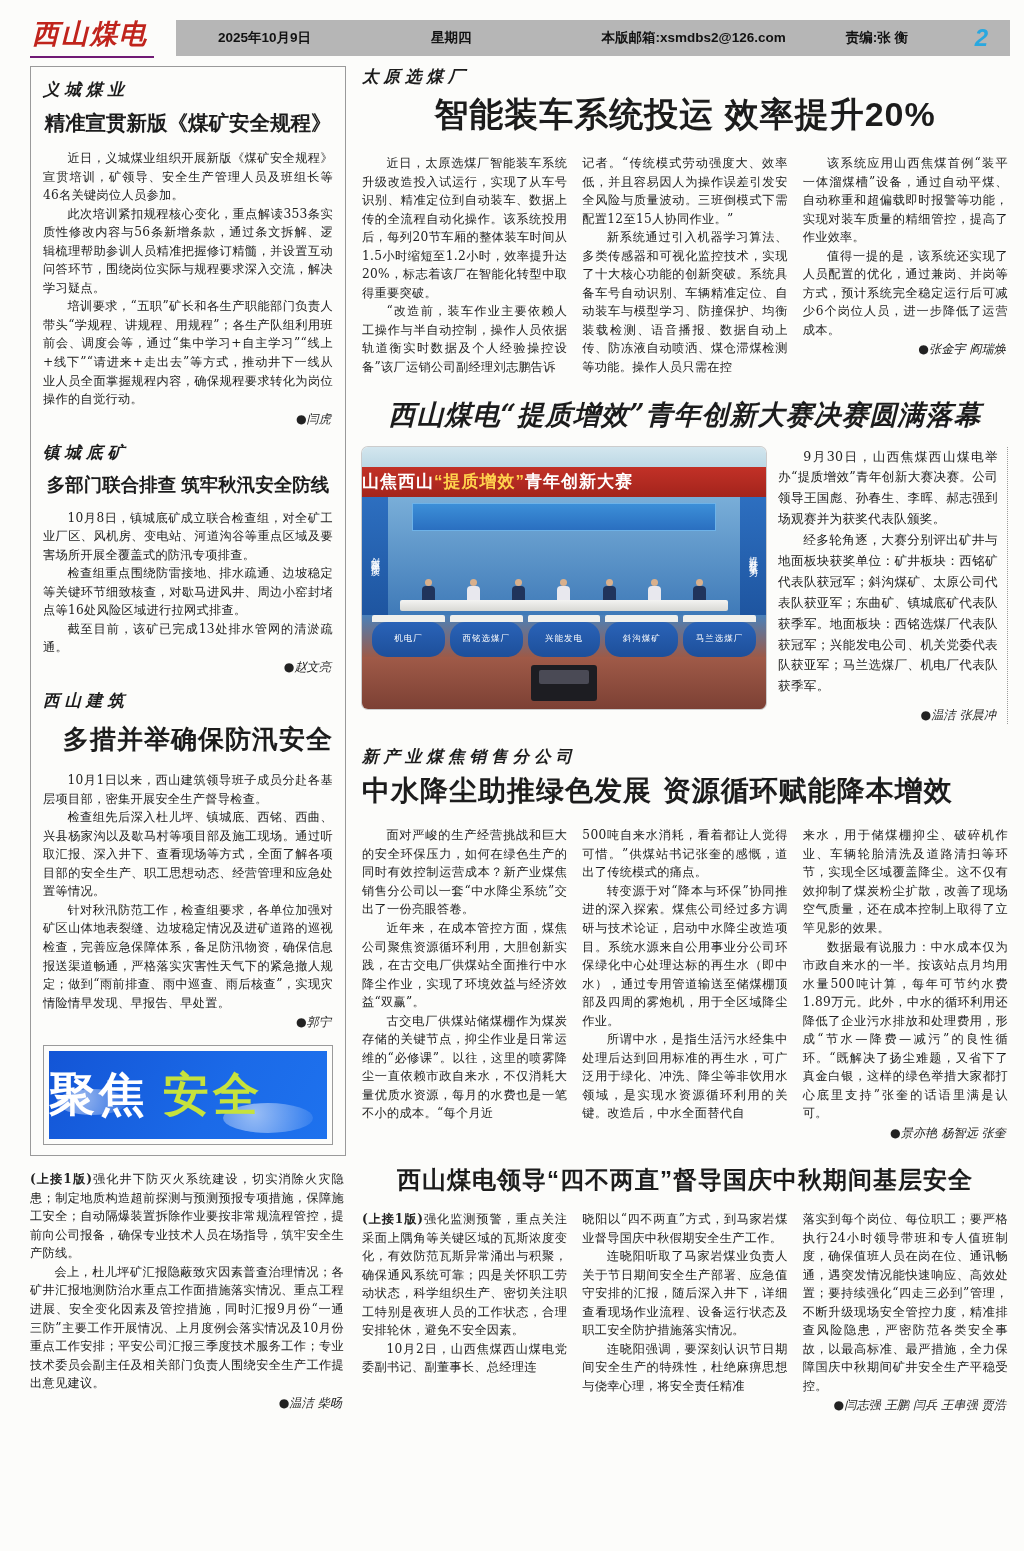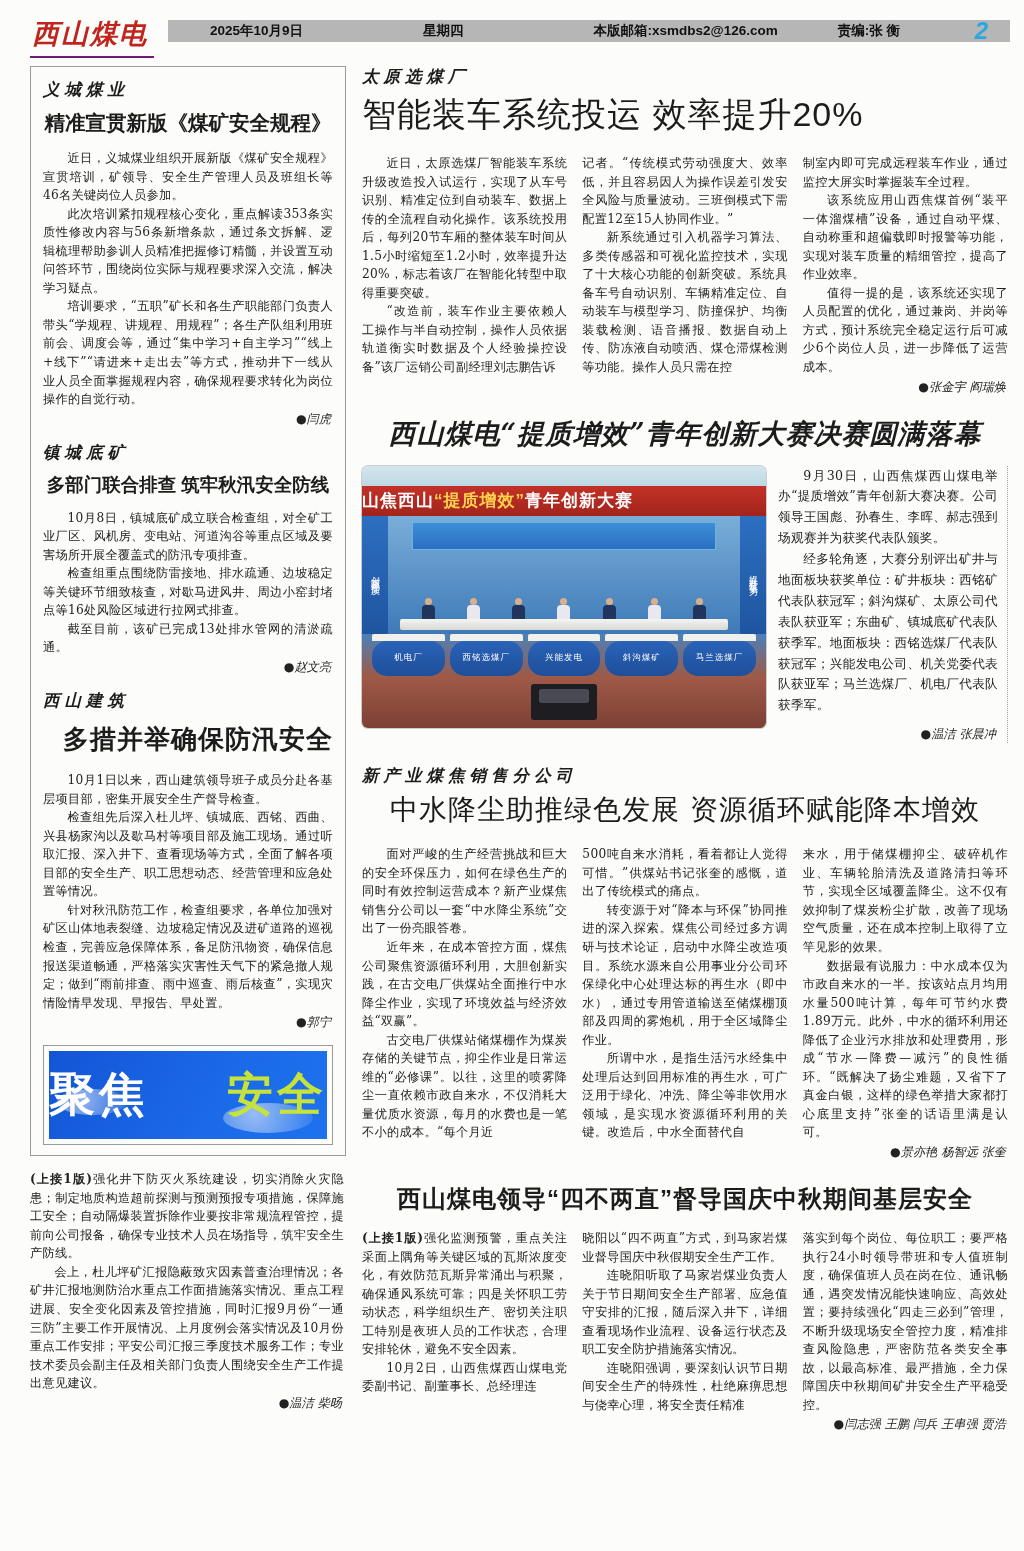--- a/index.html
+++ b/index.html
@@ -3,21 +3,21 @@
 <meta charset="utf-8">
 <style>
   html,body{margin:0;padding:0;background:#d9d9d9;}
   .page{position:relative;width:1024px;height:1551px;margin:0 auto;background:#fcfcfa;
         overflow:hidden;color:#1c1c1c;font-family:"DejaVu Serif","Liberation Serif",serif;}
   
   .masthead{display:flex;align-items:flex-start;padding:14px 14px 6px 30px;}
   .logo{font-size:27px;font-weight:700;color:#c0241c;font-style:italic;
         letter-spacing:2px;border-bottom:2px solid #701a75;padding:2px 6px 4px 2px;
         font-family:"DejaVu Serif",serif;white-space:nowrap;}
-  .meta-bar{flex:1;margin-left:14px;margin-top:6px;height:22px;background:#b6b6b6;
+  .meta-bar{flex:1;margin-left:22px;margin-top:6px;height:36px;background:#b6b6b6;
             display:flex;align-items:center;font-size:13.5px;font-weight:700;
             font-family:"Liberation Sans","DejaVu Sans",sans-serif;color:#111;}
   .meta-bar .m-date{margin-left:42px;}
   .meta-bar .m-week{margin-left:120px;}
   .meta-bar .m-mail{margin-left:130px;}
   .meta-bar .m-editor{margin-left:60px;}
   .meta-bar .m-page{margin-left:auto;margin-right:22px;font-size:24px;font-style:italic;
                     color:#29a8e0;font-weight:900;}
   
   .content{display:flex;gap:16px;padding:2px 16px 0 30px;}
@@ -36,35 +36,35 @@
   
   .l-art{margin-bottom:14px;}
   .hl-a{font-family:"Liberation Sans","DejaVu Sans",sans-serif;font-weight:700;
         font-size:20.5px;text-align:center;margin:8px 0 12px;letter-spacing:0px;}
   .hl-b{font-family:"Liberation Sans","DejaVu Sans",sans-serif;font-weight:700;
         font-size:18.5px;text-align:center;margin:8px 0 12px;}
   .hl-c{font-weight:700;font-size:26px;text-align:right;margin:10px 0 14px;letter-spacing:1px;}
   
   .jj-wrap{border:1px solid #9a9a9a;padding:5px;margin-top:4px;}
   .jj{position:relative;height:88px;background:linear-gradient(120deg,#1355d6,#1b6ae8 60%,#1e72ee);
-      display:flex;align-items:center;justify-content:space-between;gap:14px;overflow:hidden;}
+      display:flex;align-items:center;justify-content:flex-start;gap:14px;overflow:hidden;}
   .jj::before,.jj::after{content:"";position:absolute;border-radius:50%;
       background:radial-gradient(circle at 35% 35%,rgba(255,255,255,.55),rgba(255,255,255,.08));}
   .jj::before{width:70px;height:26px;left:8px;top:38px;}
   .jj::after{width:90px;height:30px;right:14px;bottom:6px;}
   .jj span{font-family:"Liberation Sans","DejaVu Sans",sans-serif;font-weight:900;
            font-size:46px;letter-spacing:4px;z-index:1;}
   .jj .w1{color:#ffffff;}
   .jj .w2{color:#c6e23c;}
   
   .l-cont{margin-top:12px;padding:2px 2px 0 0;}
   
   .t-art .kicker{margin:0 0 2px;}
-  .hl-top{font-family:"Liberation Sans","DejaVu Sans",sans-serif;font-weight:400;
-          font-size:34px;text-align:left;margin:4px 0 16px;letter-spacing:1px;}
+  .hl-top{font-family:"Liberation Sans","DejaVu Sans",sans-serif;font-weight:700;
+          font-size:34px;text-align:center;margin:4px 0 16px;letter-spacing:1px;}
   
   .p-art{margin-top:20px;}
   .hl-photo{font-weight:700;font-style:italic;font-size:27px;text-align:center;
             margin:2px 0 14px;letter-spacing:1px;}
   .p-flex{display:flex;gap:12px;}
   .photo{flex:0 0 404px;height:262px;border-radius:6px;overflow:hidden;
          box-shadow:0 0 0 1px #ccc;display:flex;flex-direction:column;}
   .ph-sky{height:20px;background:linear-gradient(#d3e6ee,#bcd8e4);}
   .ph-banner{height:30px;background:linear-gradient(#c23127,#a3241c);display:flex;
              align-items:center;font-family:"Liberation Sans",sans-serif;
@@ -96,21 +96,21 @@
   .ph-floor{height:52px;background:linear-gradient(#a05a48,#7c4034);position:relative;}
   .console{position:absolute;left:50%;transform:translateX(-50%);top:8px;width:66px;height:36px;
            background:#1d1d22;border-radius:3px;}
   .console::before{content:"";position:absolute;left:8px;top:5px;right:8px;height:14px;
                    background:#4a4a55;border-radius:2px;}
   .photo-text{flex:1;min-width:0;border-right:1px dotted #999;padding-right:9px;}
   .photo-text .para{font-size:12.6px;line-height:1.66;}
   .photo-text .byline{margin-top:10px;}
   
   .w-art{margin-top:22px;}
-  .hl-water{font-weight:400;font-size:28px;text-align:center;margin:4px 0 16px;letter-spacing:1px;}
+  .hl-water{font-weight:700;font-size:28px;margin:4px 0 16px;letter-spacing:1px;}
   
   .b-art{margin-top:22px;}
   .hl-bottom{font-family:"Liberation Sans","DejaVu Sans",sans-serif;font-weight:900;
              font-size:24px;text-align:center;margin:0 0 14px;letter-spacing:1px;}
 </style>
 </head>
 <body>
 
 <div class="page">
 
@@ -189,21 +189,20 @@
           <div class="col">
               <p class="para">近日，太原选煤厂智能装车系统升级改造投入试运行，实现了从车号识别、精准定位到自动装车、数据上传的全流程自动化操作。该系统投用后，每列20节车厢的整体装车时间从1.5小时缩短至1.2小时，效率提升达20%，标志着该厂在智能化转型中取得重要突破。</p>
               <p class="para">“改造前，装车作业主要依赖人工操作与半自动控制，操作人员依据轨道衡实时数据及个人经验操控设备”该厂运销公司副经理刘志鹏告诉</p>
             </div>
           <div class="col">
               <p class="para cont">记者。“传统模式劳动强度大、效率低，并且容易因人为操作误差引发安全风险与质量波动。三班倒模式下需配置12至15人协同作业。”</p>
               <p class="para">新系统通过引入机器学习算法、多类传感器和可视化监控技术，实现了十大核心功能的创新突破。系统具备车号自动识别、车辆精准定位、自动装车与模型学习、防撞保护、均衡装载检测、语音播报、数据自动上传、防冻液自动喷洒、煤仓滞煤检测等功能。操作人员只需在控</p>
             </div>
           <div class="col">
             <div>
-                <p class="para cont">制室内即可完成远程装车作业，通过监控大屏实时掌握装车全过程。</p>
                 <p class="para">该系统应用山西焦煤首例“装平一体溜煤槽”设备，通过自动平煤、自动称重和超偏载即时报警等功能，实现对装车质量的精细管控，提高了作业效率。</p>
                 <p class="para">值得一提的是，该系统还实现了人员配置的优化，通过兼岗、并岗等方式，预计系统完全稳定运行后可减少6个岗位人员，进一步降低了运营成本。</p>
               </div>
             <div class="byline">●张金宇 阎瑞焕</div>
           </div>
         </div>
       </div>
 
       <div class="p-art">
         <h1 class="hl-photo">西山煤电“提质增效”青年创新大赛决赛圆满落幕</h1>

